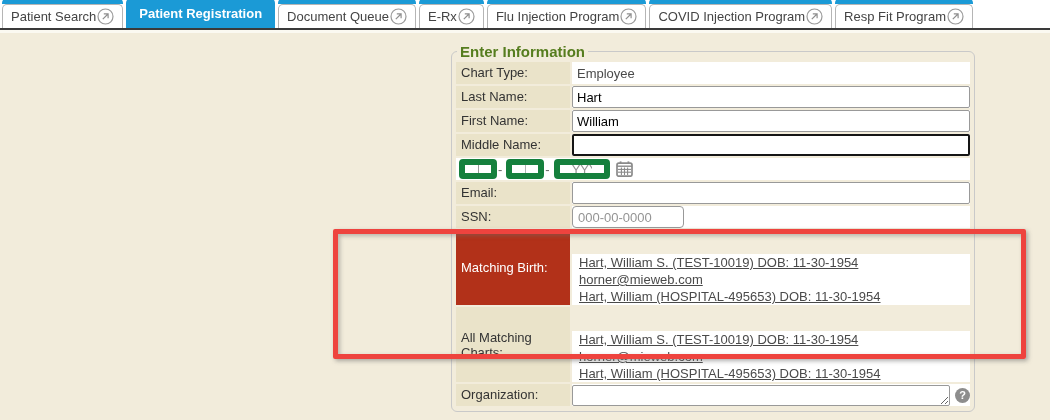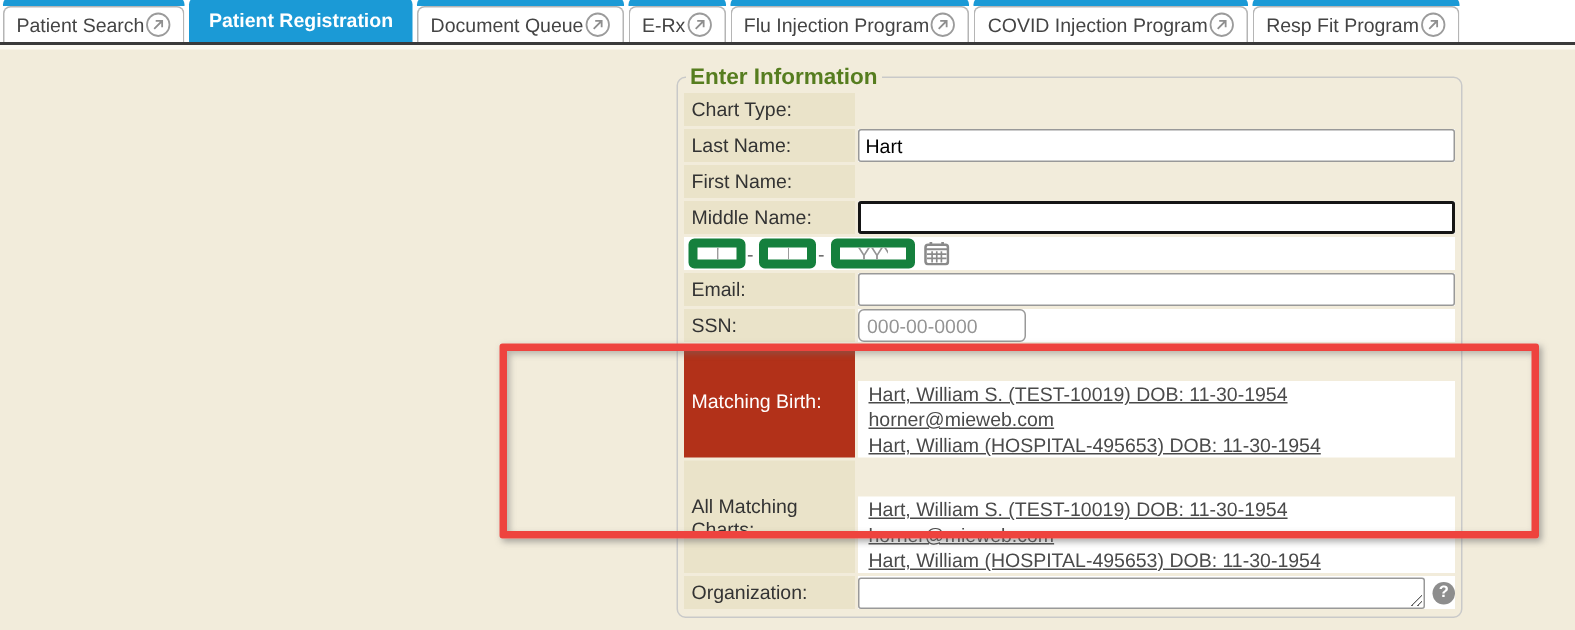--- a/index.html
+++ b/index.html
@@ -153,31 +153,37 @@
 
 </div>
 <div class="gapline"></div>
 
 <main>
   <fieldset>
     <legend>Enter Information</legend>
 
     <div class="row">
       <div class="lbl">Chart Type:</div>
+      <div class="val">
+          <span class="plain">Employee</span>
+        </div>
     </div>
 
     <div class="row">
       <div class="lbl">Last Name:</div>
       <div class="val">
           <input class="ti" value="Hart" style="">
         </div>
     </div>
 
     <div class="row">
       <div class="lbl">First Name:</div>
+      <div class="val">
+          <input class="ti" value="William" style="">
+        </div>
     </div>
 
     <div class="row">
       <div class="lbl">Middle Name:</div>
       <div class="val">
           <input class="ti focus" style="">
         </div>
     </div>
 
     <div class="row">

